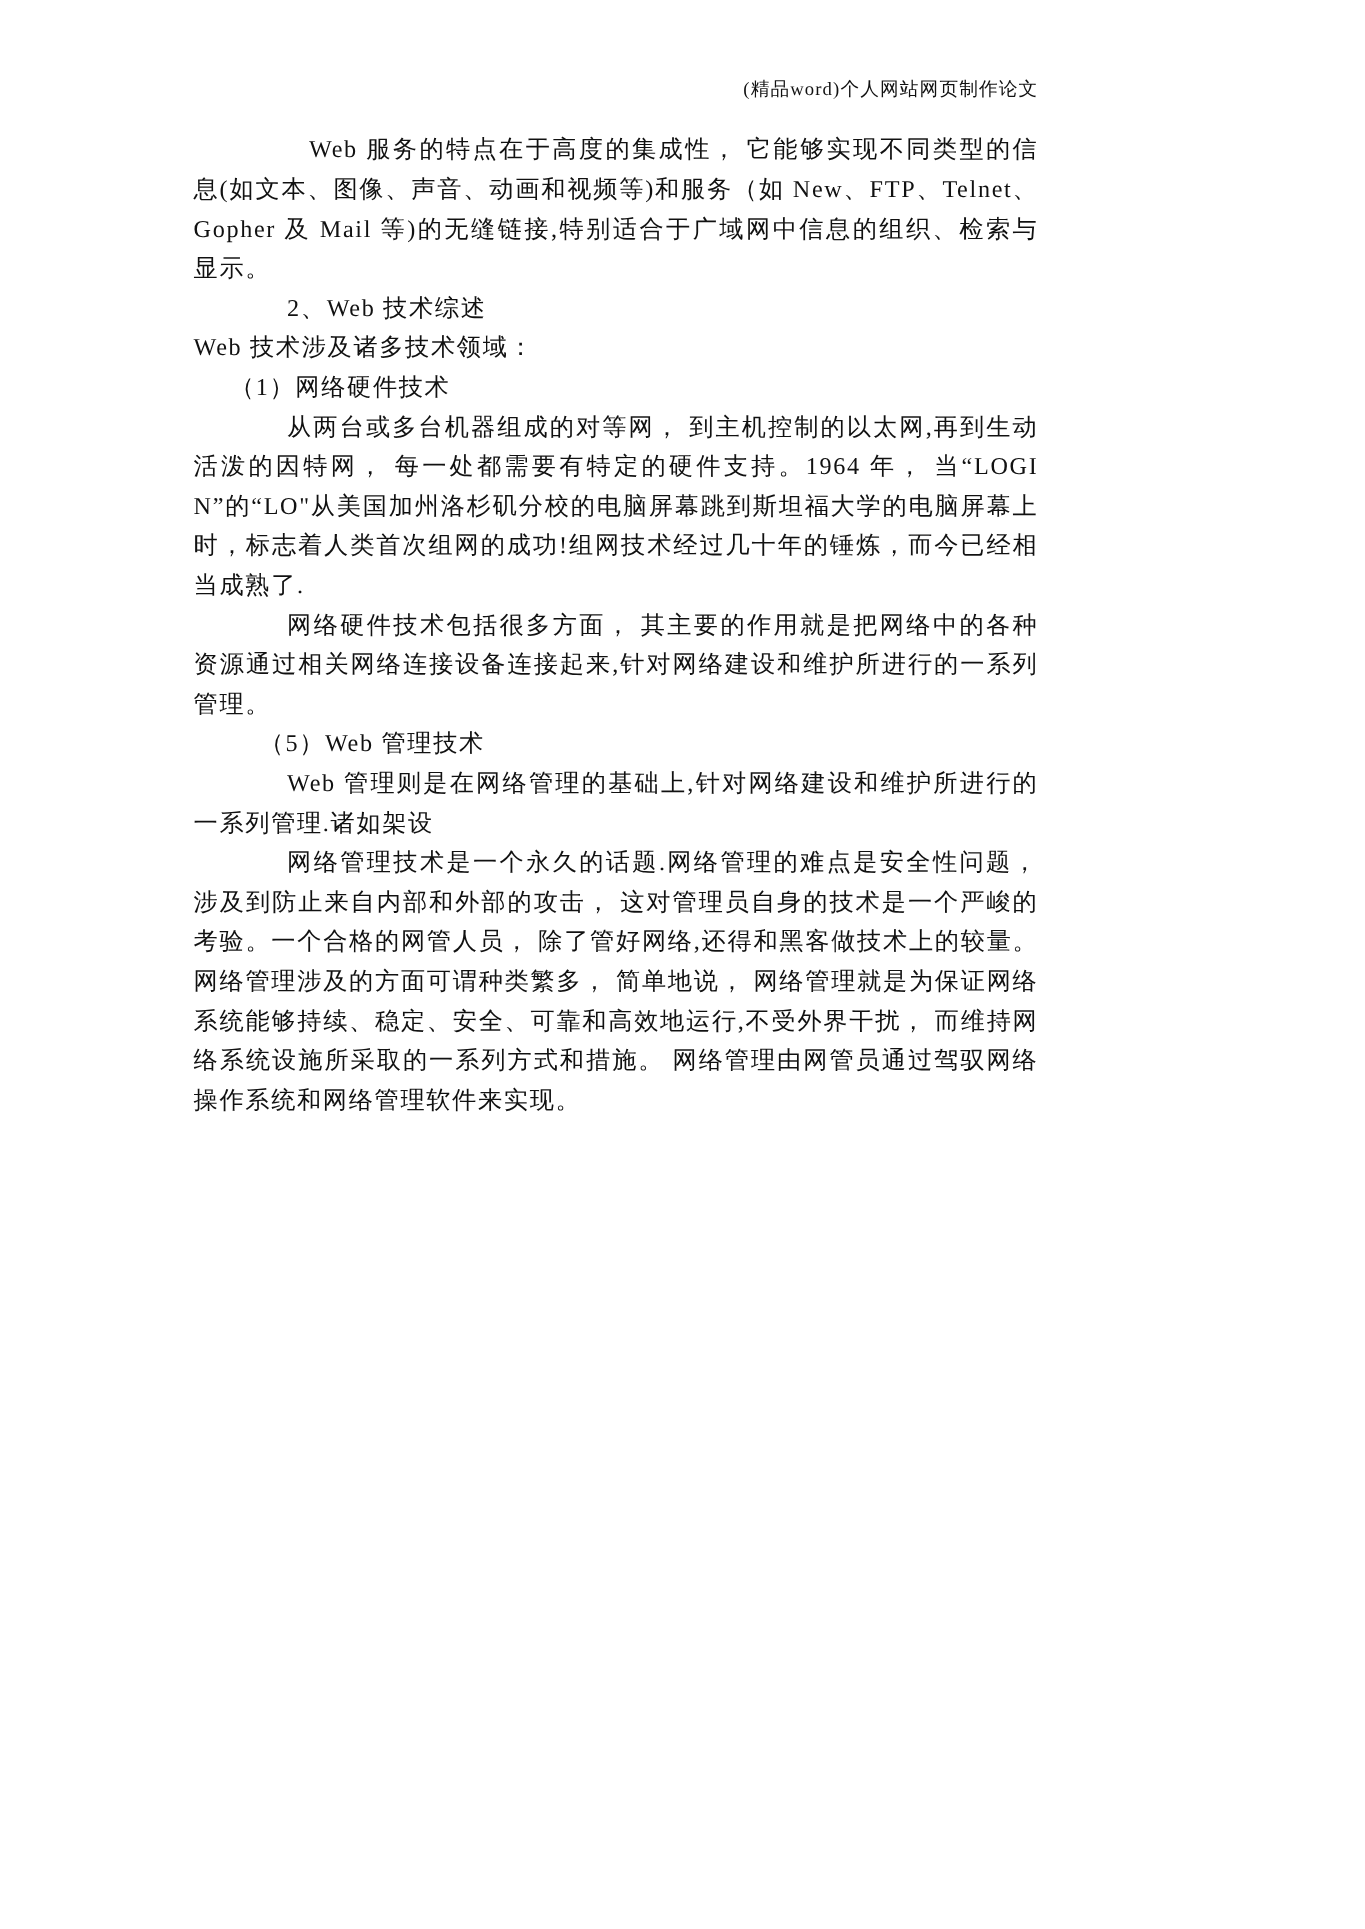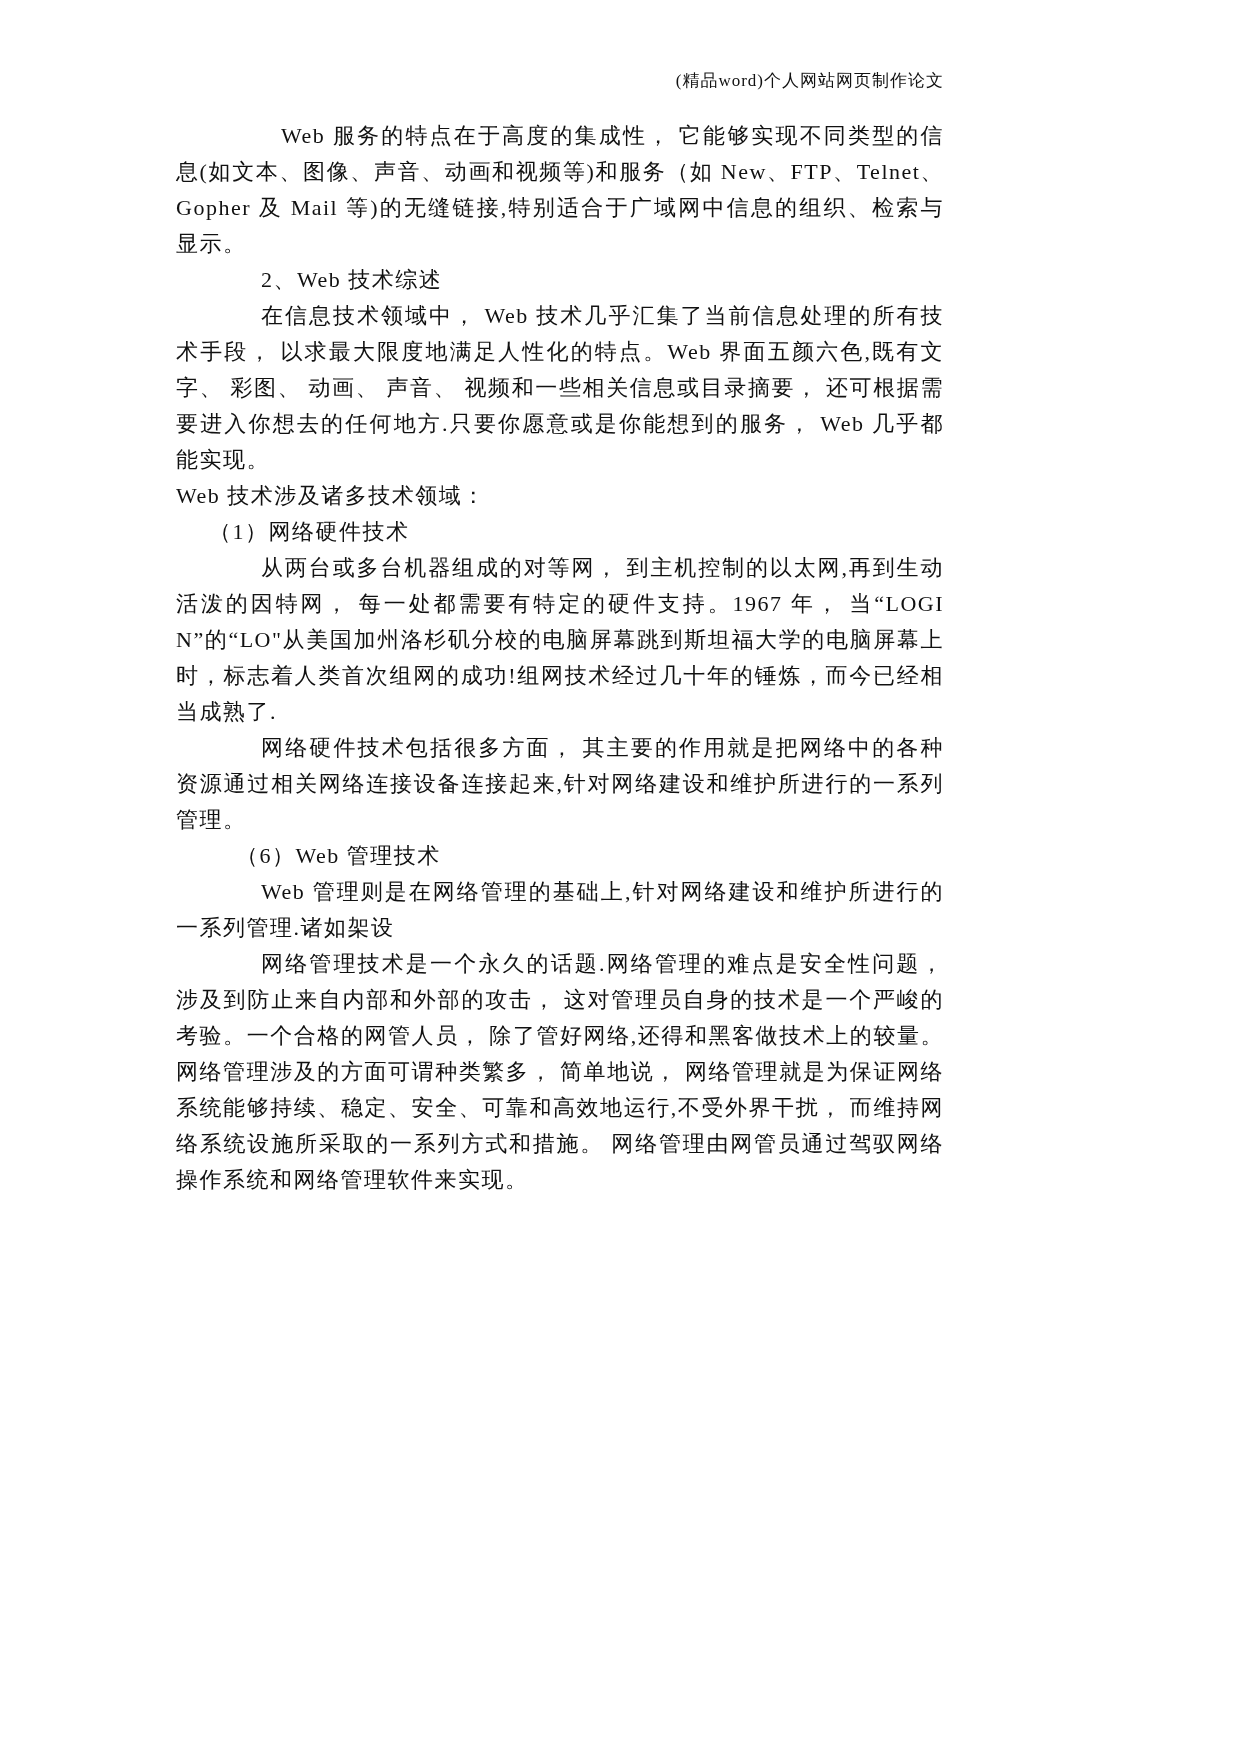--- a/index.html
+++ b/index.html
@@ -48,31 +48,30 @@
 <div class="page">
 
   <div class="page-header">(精品word)个人网站网页制作论文</div>
 
   <div class="body-text">
 
     <p class="in4">Web 服务的特点在于高度的集成性， 它能够实现不同类型的信息(如文本、图像、声音、动画和视频等)和服务（如 New、FTP、Telnet、Gopher 及 Mail 等)的无缝链接,特别适合于广域网中信息的组织、检索与显示。</p>
 
     <p class="in3">2、Web 技术综述</p>
 
-    <p class="in3">在信息技术领域中， Web 技术几乎汇集了当前信息处理的所有技术手段， 以求最大限度地满足人性化的特点。Web 界面五颜六色,既有文字、 彩图、 动画、 声音、 视频和一些相关信息或目录摘要， 还可根据需要进入你想去的任何地方.只要你愿意或是你能想到的服务， Web 几乎都能实现。</p>
 
     <p class="in0">Web 技术涉及诸多技术领域：</p>
 
     <p class="in1">（1）网络硬件技术</p>
 
-    <p class="in3">从两台或多台机器组成的对等网， 到主机控制的以太网,再到生动活泼的因特网， 每一处都需要有特定的硬件支持。1967 年， 当“LOGIN”的“LO"从美国加州洛杉矶分校的电脑屏幕跳到斯坦福大学的电脑屏幕上时，标志着人类首次组网的成功!组网技术经过几十年的锤炼，而今已经相当成熟了.</p>
+    <p class="in3">从两台或多台机器组成的对等网， 到主机控制的以太网,再到生动活泼的因特网， 每一处都需要有特定的硬件支持。1964 年， 当“LOGIN”的“LO"从美国加州洛杉矶分校的电脑屏幕跳到斯坦福大学的电脑屏幕上时，标志着人类首次组网的成功!组网技术经过几十年的锤炼，而今已经相当成熟了.</p>
 
     <p class="in3">网络硬件技术包括很多方面， 其主要的作用就是把网络中的各种资源通过相关网络连接设备连接起来,针对网络建设和维护所进行的一系列管理。</p>
 
-    <p class="in2">（6）Web 管理技术</p>
+    <p class="in2">（5）Web 管理技术</p>
 
     <p class="in3">Web 管理则是在网络管理的基础上,针对网络建设和维护所进行的一系列管理.诸如架设</p>
 
     <p class="in3">网络管理技术是一个永久的话题.网络管理的难点是安全性问题， 涉及到防止来自内部和外部的攻击， 这对管理员自身的技术是一个严峻的考验。一个合格的网管人员， 除了管好网络,还得和黑客做技术上的较量。网络管理涉及的方面可谓种类繁多， 简单地说， 网络管理就是为保证网络系统能够持续、稳定、安全、可靠和高效地运行,不受外界干扰， 而维持网络系统设施所采取的一系列方式和措施。 网络管理由网管员通过驾驭网络操作系统和网络管理软件来实现。</p>
 
   </div>
 
 </div>
 
 </body></html>

